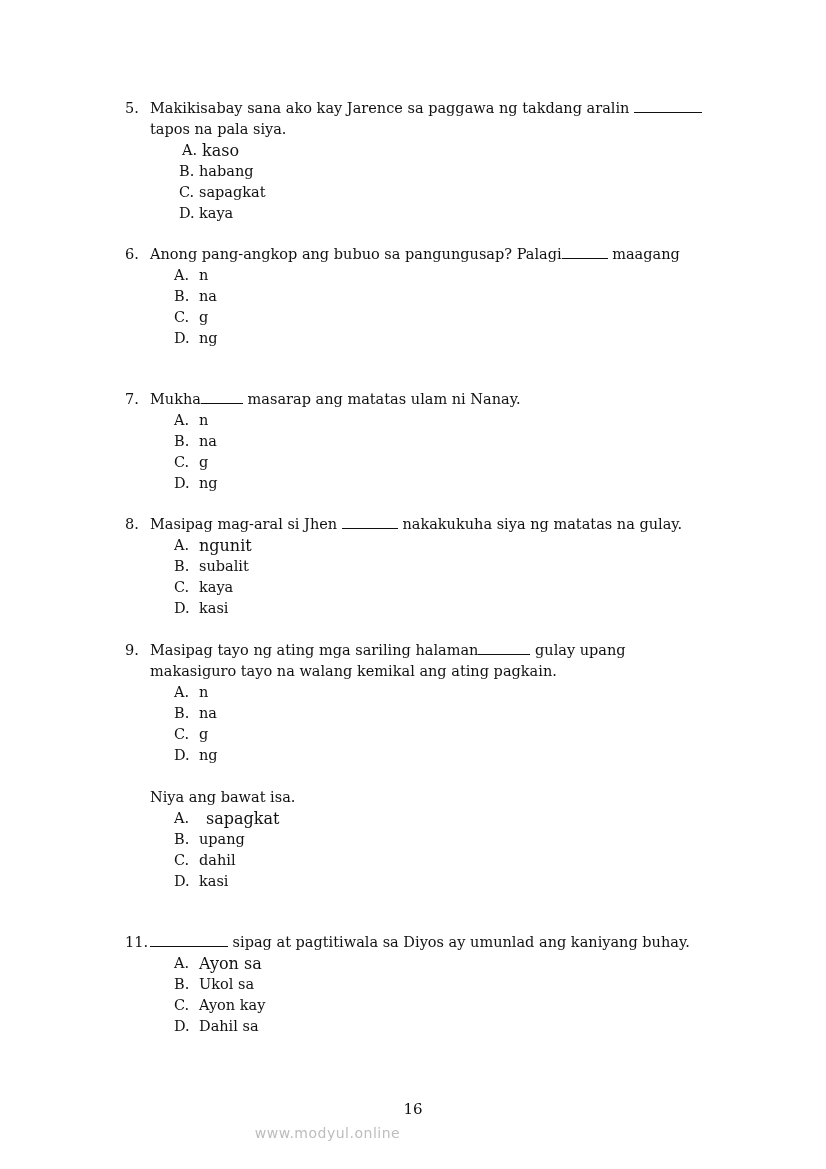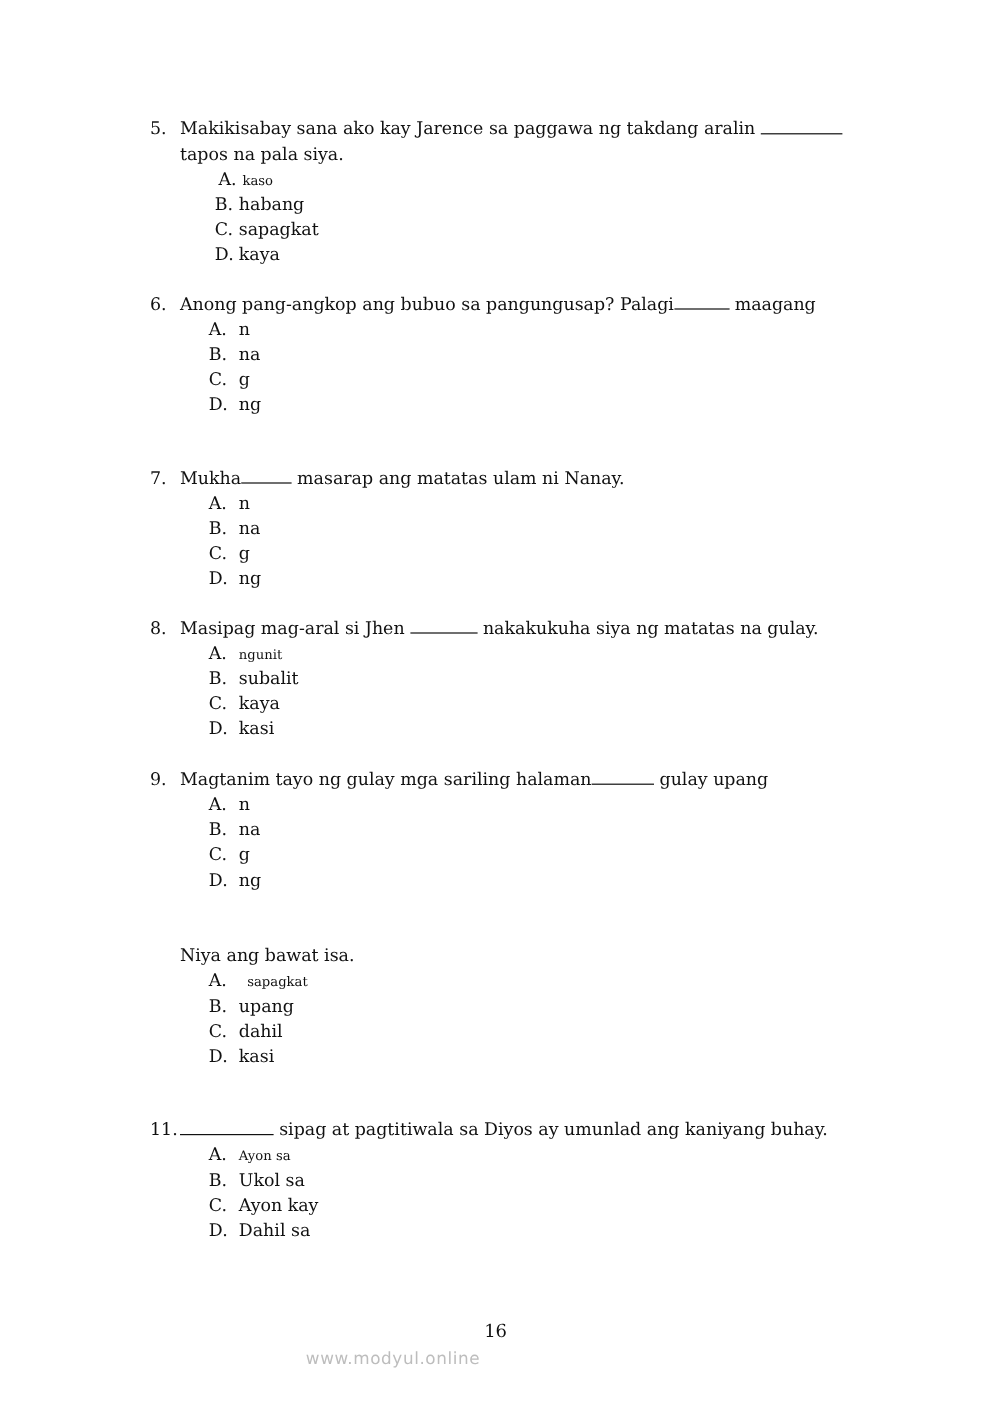--- a/index.html
+++ b/index.html
@@ -8,21 +8,21 @@
   .page { position: absolute; left: 0; top: 0; width: 826px; height: 1169px; }
   .q { position: absolute; left: 125px; width: 600px; font-size: 14.5px; line-height: 21px; }
   .qline { display: flex; }
   .qnum { width: 25px; flex: none; }
   .qtext { flex: 1; }
   .qcont { padding-left: 25px; }
   .opts { padding-left: 49px; margin-top: 0; }
   .opt { display: flex; line-height: 21px; }
   .opt .letter { width: 25px; flex: none; }
   .opt.tight .letter { width: 20px; }
-  .opt.big .text { font-size: 11px; }
+  .opt.big .text { font-size: 16px; }
   .opt.wide .letter { width: 32px; }
   .blank { display: inline-block; border-bottom: 1px solid #111; height: 12px; vertical-align: baseline; }
   .pagenum { position: absolute; left: 0; width: 826px; top: 1100px; text-align: center; font-size: 15px; }
   .watermark { position: absolute; left: 0; width: 655px; top: 1125px; text-align: center; font-size: 14px;
                color: #bdbdbd; font-family: "DejaVu Sans", "Liberation Sans", sans-serif; letter-spacing: 0.5px; }
 </style>
 </head>
 <body>
 
 <div class="page">
@@ -124,22 +124,23 @@
       <div class="opt">
           <span class="letter">D.</span>
           <span class="text">kasi</span>
         </div>
     </div>
   </div>
 
   <div class="q" style="top:640px;">
     <div class="qline">
       <span class="qnum">9.</span>
-      <span class="qtext"><span>Magtanim tayo ng gulay mga sariling halaman</span><span class="blank" style="width:52px"></span><span> gulay upang</span></span>
-    </div>
+      <span class="qtext"><span>Masipag tayo ng ating mga sariling halaman</span><span class="blank" style="width:52px"></span><span> gulay upang</span></span>
+    </div>
+    <div class="qcont">makasiguro tayo na walang kemikal ang ating pagkain.</div>
     <div class="opts">
       <div class="opt">
           <span class="letter">A.</span>
           <span class="text">n</span>
         </div>
       <div class="opt">
           <span class="letter">B.</span>
           <span class="text">na</span>
         </div>
       <div class="opt">

